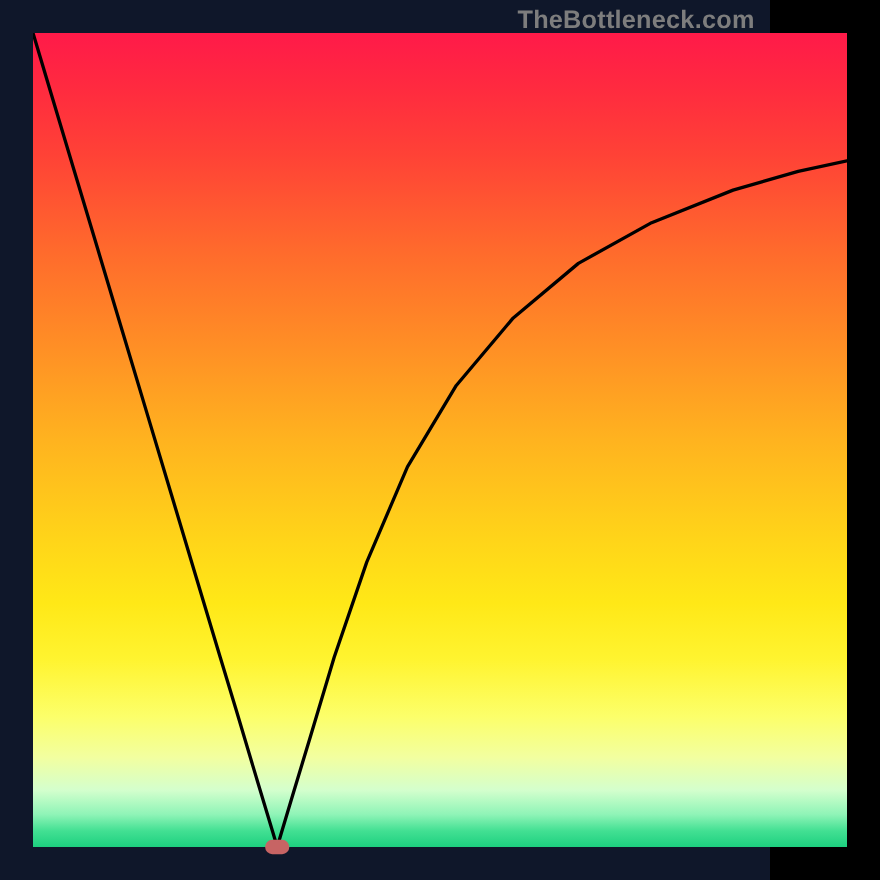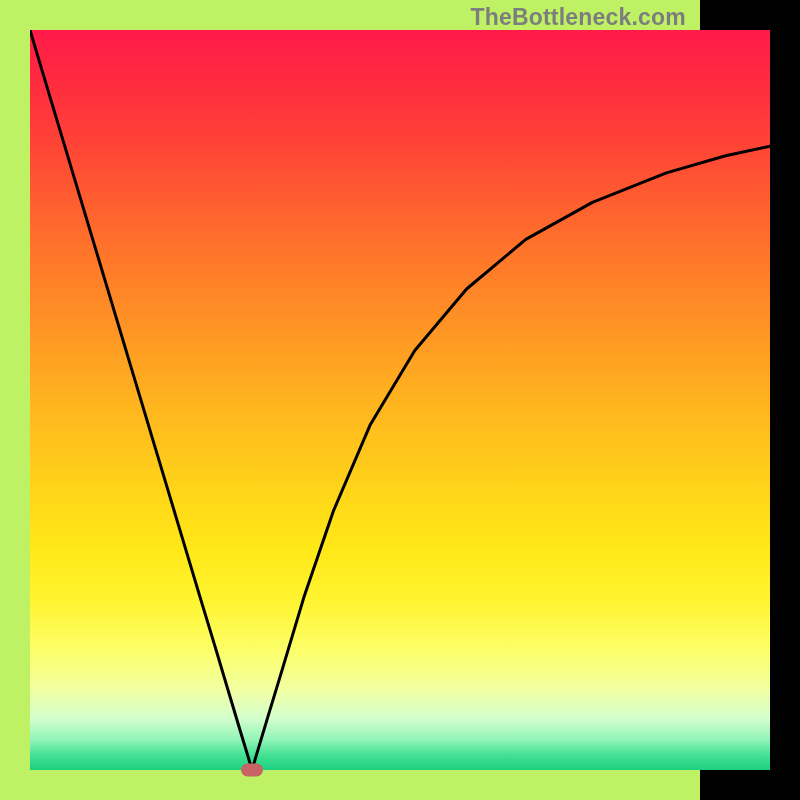--- a/index.html
+++ b/index.html
@@ -8,21 +8,21 @@
     width: 800px;
     height: 800px;
     background: #000;
     overflow: hidden;
     font-family: Arial, Helvetica, sans-serif;
   }
   .frame {
     position: relative;
     width: 700px;
     height: 800px;
-    background: #bef264;
+    background: #0f172a;
   }
   .plot {
     position: absolute;
     left: 30px;
     top: 30px;
     width: 740px;
     height: 740px;
     background: linear-gradient(to bottom,
       #ff1a49 0%,
       #ff2b3f 7%,

